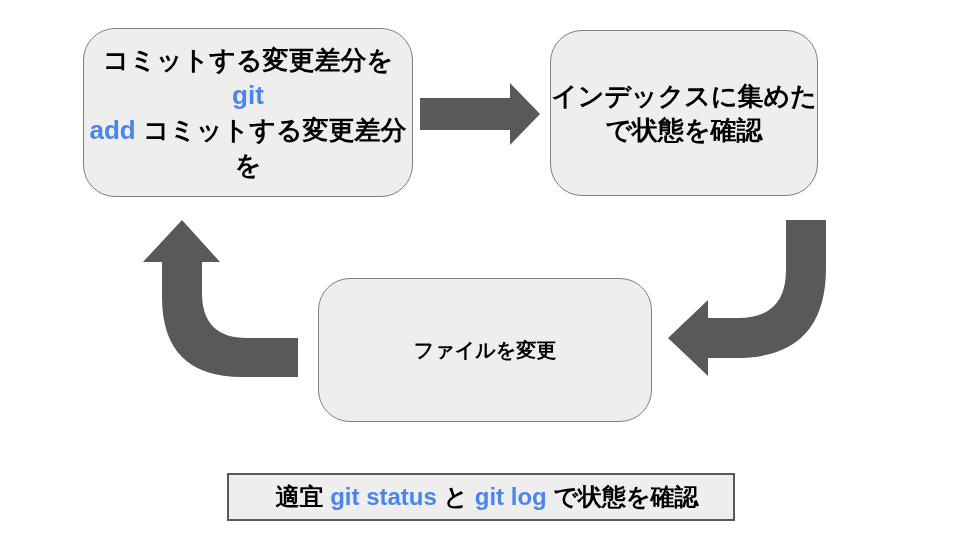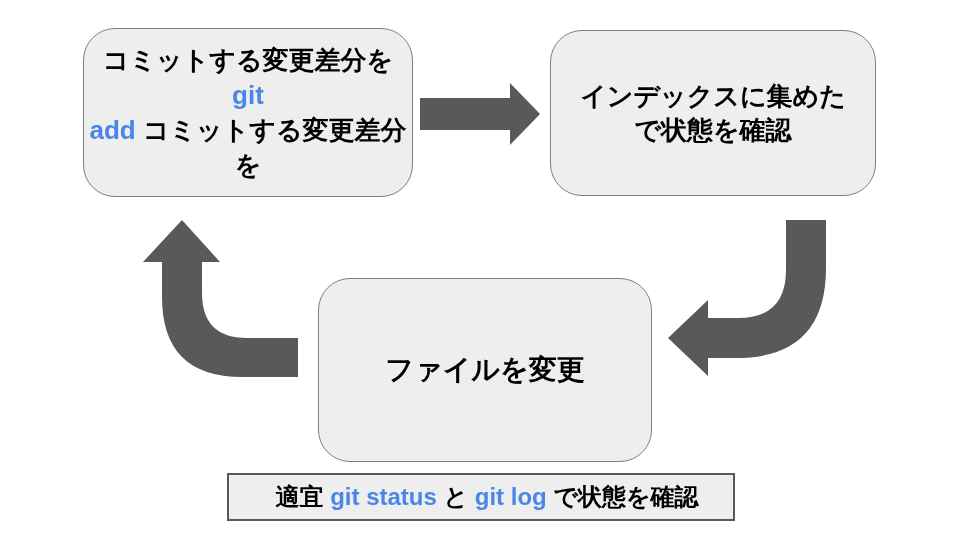--- a/index.html
+++ b/index.html
@@ -41,26 +41,26 @@
     border-radius: 32px;
   }
   .node .line {
     white-space: pre-wrap;
   }
   .node-git-add {
     left: 83px; top: 28px; width: 330px; height: 169px;
     font-size: 26px; line-height: 35px;
   }
   .node-git-commit {
-    left: 550px; top: 30px; width: 326px; height: 166px;
+    left: 550px; top: 30px; width: 268px; height: 166px;
     font-size: 26px; line-height: 34px;
   }
   .node-edit-files {
-    left: 318px; top: 278px; width: 334px; height: 184px;
-    font-size: 28px; line-height: 36px;
+    left: 318px; top: 278px; width: 334px; height: 144px;
+    font-size: 20px; line-height: 36px;
   }
   .note-bar {
     position: absolute;
     left: 227px; top: 473px; width: 508px; height: 48px;
     box-sizing: border-box;
     display: flex;
     flex-direction: column;
     justify-content: center;
     align-items: center;
     text-align: center;

